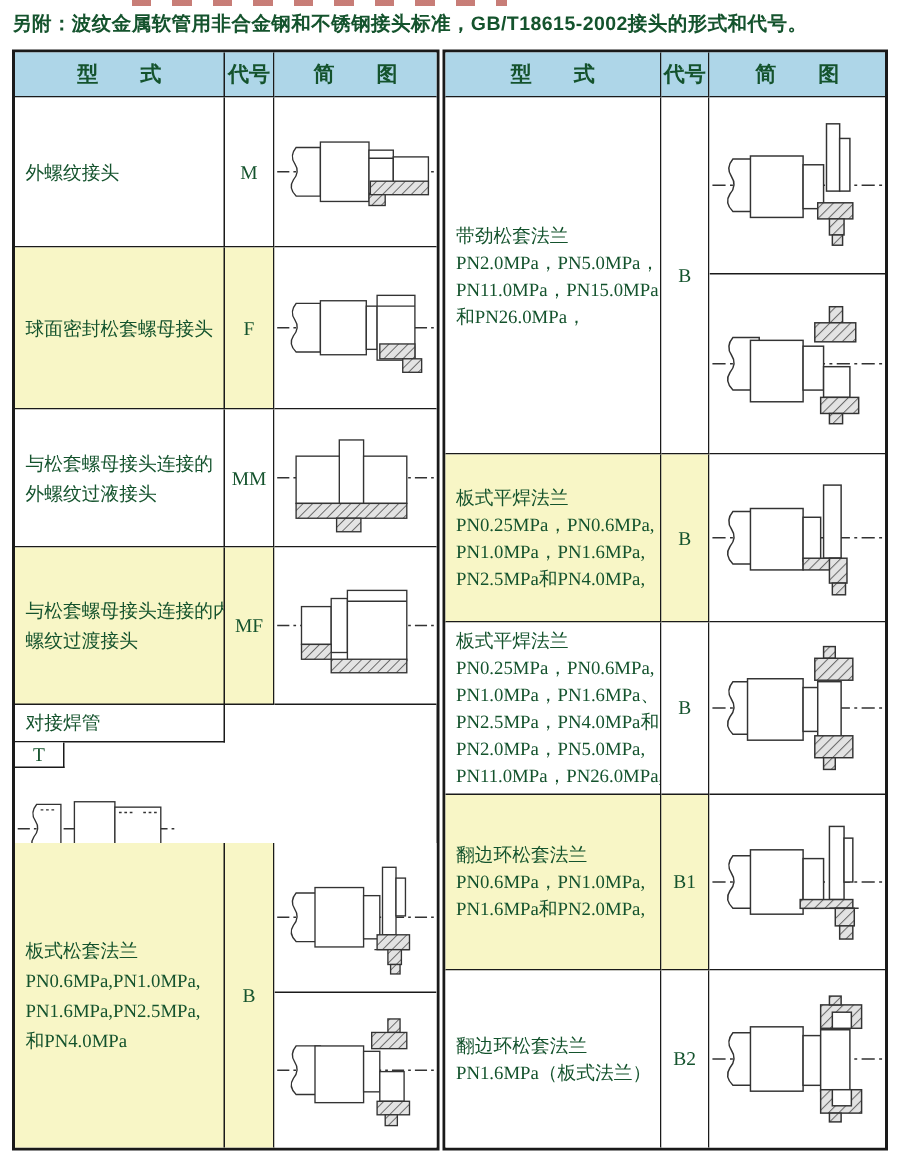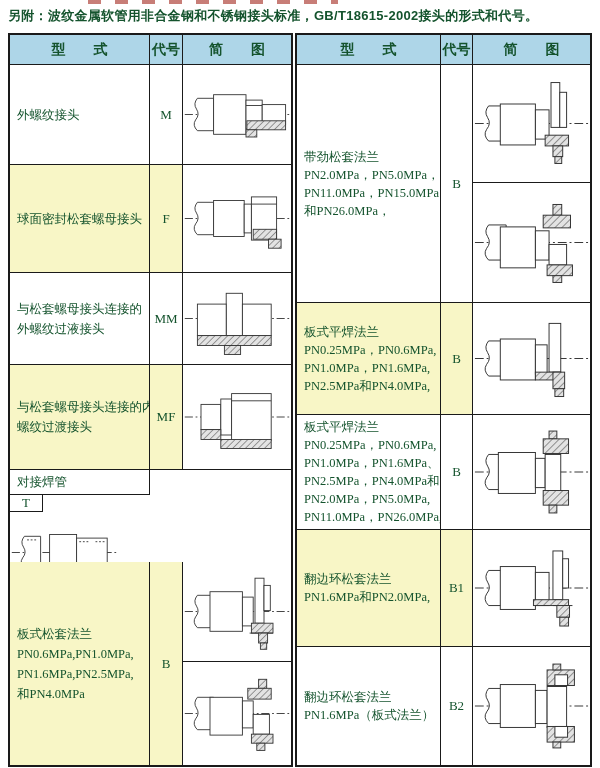--- a/index.html
+++ b/index.html
@@ -278,20 +278,21 @@
                 <rect x="72" y="11" width="26" height="15" fill="url(#hatchp)" stroke="#333333" stroke-width="1"></rect>
                 <rect x="72" y="64" width="26" height="15" fill="url(#hatchp)" stroke="#333333" stroke-width="1"></rect>
                 <rect x="78" y="79" width="8" height="8" fill="url(#hatchp)" stroke="#333333" stroke-width="1"></rect>
               </svg>
             </div>
           </div>
         </div>
         <div class="trow" style="height: 117px;">
           <div class="c type" style="width: 144px; background: rgb(248, 246, 198);">
             <div>翻边环松套法兰</div>
+            <div>PN0.6MPa，PN1.0MPa,</div>
             <div>PN1.6MPa和PN2.0MPa,</div>
           </div>
           <div class="c code" style="width: 32px; background: rgb(248, 246, 198);">B1</div>
           <div class="c dia last-col" style="width: 117px;">
             <div class="sub grow">
               <svg viewBox="0 0 120 90" preserveAspectRatio="xMidYMid meet">
                 <line x1="2" y1="45" x2="118" y2="45" stroke="#333333" stroke-width="1" stroke-dasharray="9 3 2 3"></line>
                 <path d="M34 27 L16 27 Q11 33 15 39 Q19 45 14 51 Q10 57 16 63 L34 63 Z" fill="#fff" stroke="#333333" stroke-width="1"></path>
                 <rect x="28" y="23" width="36" height="44" fill="#fff" stroke="#333333" stroke-width="1"></rect>
                 <rect x="64" y="29" width="14" height="34" fill="#fff" stroke="#333333" stroke-width="1"></rect>

